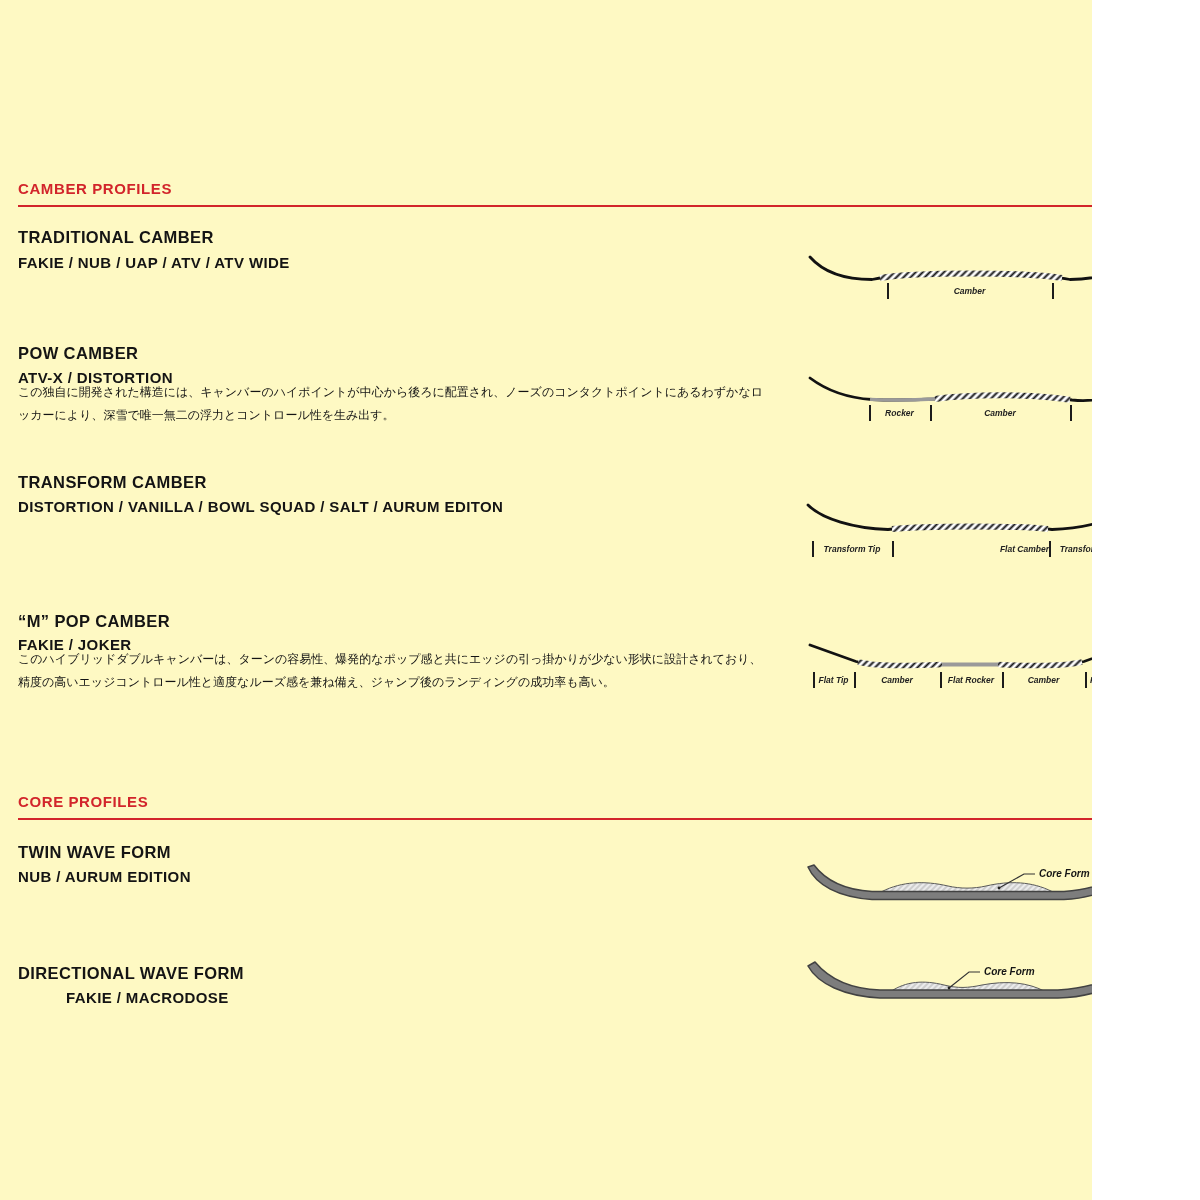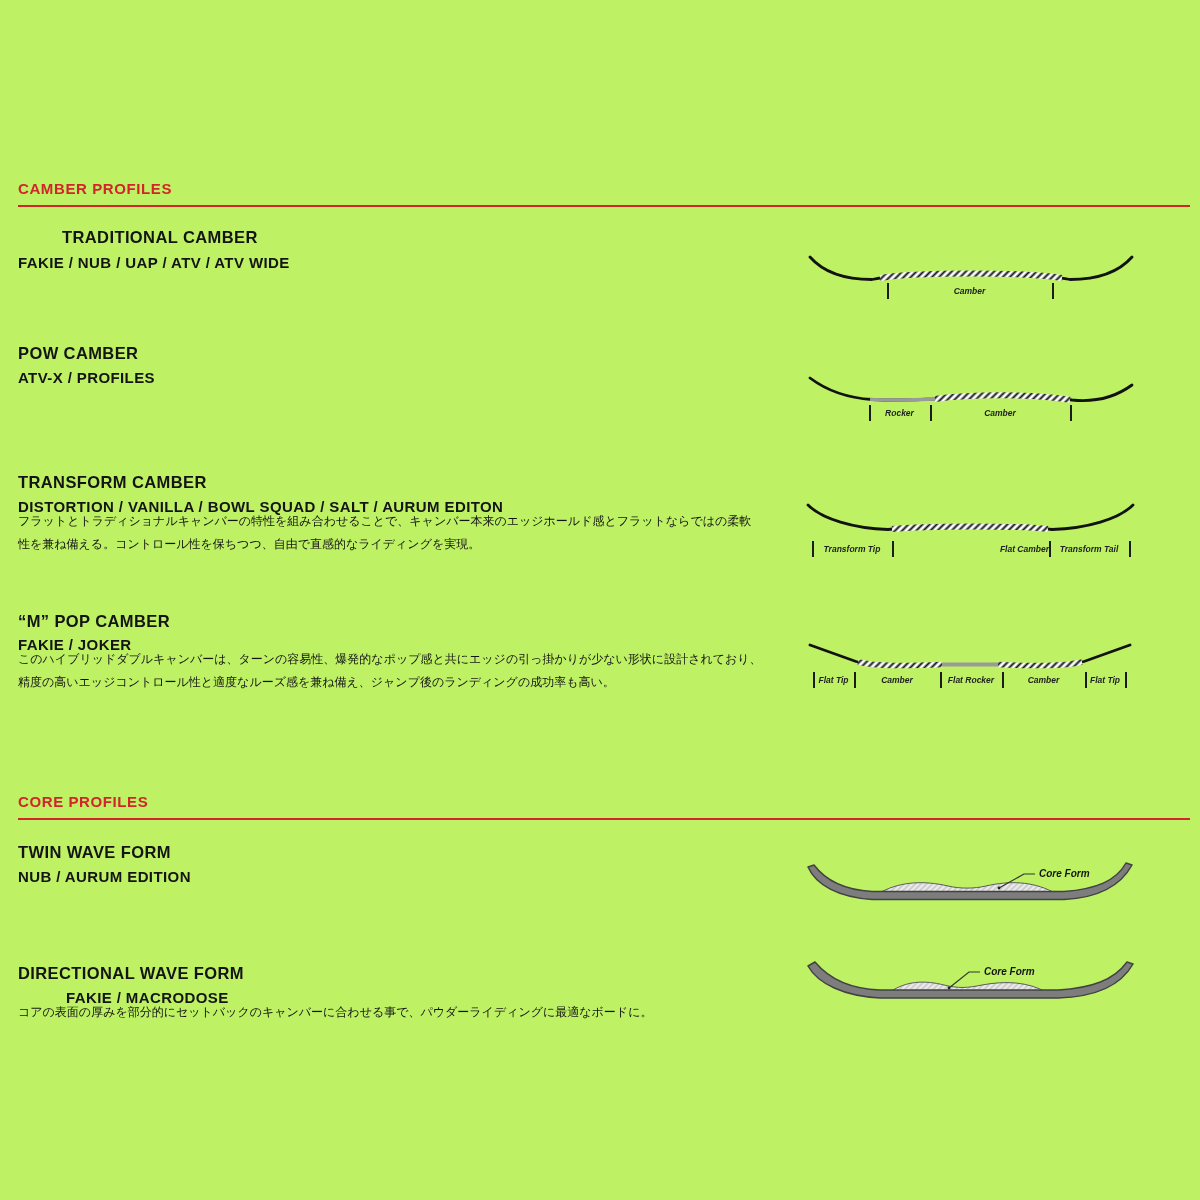--- a/index.html
+++ b/index.html
@@ -1,17 +1,17 @@
 <!DOCTYPE html>
 <html><head>
 <meta charset="utf-8">
 <title>Profiles</title>
 <style>
   html,body{margin:0;padding:0;background:#fff;}
-  .canvas{position:relative;width:1200px;height:1200px;background:#bef264;overflow:hidden;
+  .canvas{position:relative;width:1092px;height:1200px;background:#fef9c3;overflow:hidden;
           font-family:"Liberation Sans","DejaVu Sans",sans-serif;color:#111;}
   .abs{position:absolute;}
   .red-heading{font-size:15px;font-weight:bold;letter-spacing:.6px;color:#d2252b;}
   .rule{height:2px;background:#d2252b;}
   .sec-title{font-size:16.5px;font-weight:bold;letter-spacing:.4px;color:#141414;}
   .sec-models{font-size:15px;font-weight:bold;letter-spacing:.4px;color:#141414;}
   .sec-desc{font-size:12px;line-height:23px;color:#141414;width:745px;}
   .diag{position:absolute;width:338px;height:70px;}
   .diag svg{position:absolute;left:0;top:0;}
   .segrow{position:absolute;left:0;width:338px;height:16px;}
@@ -20,21 +20,21 @@
             font-style:italic;font-weight:bold;font-size:8.5px;color:#222;}
 </style>
 </head>
 <body>
 
 <div class="canvas">
 
   <div class="abs red-heading" style="left:18px;top:180px;">CAMBER PROFILES</div>
   <div class="abs rule" style="left:18px;top:205px;width:1172px;"></div>
 
-  <div class="abs sec-title" style="left:18px;top:228px;margin-left:44px;">TRADITIONAL CAMBER</div>
+  <div class="abs sec-title" style="left:18px;top:228px;">TRADITIONAL CAMBER</div>
   <div class="abs sec-models" style="left:18px;top:254px;">FAKIE / NUB / UAP / ATV / ATV WIDE</div>
 
   <div class="diag" style="left:802px;top:248px;">
     <svg width="338" height="46" viewBox="0 0 338 46">
       <defs>
         <pattern id="h1" width="5" height="5" patternUnits="userSpaceOnUse" patternTransform="rotate(45)">
           <rect width="5" height="5" fill="#ffffff"></rect>
           <line x1="2.5" y1="0" x2="2.5" y2="5" stroke="#151515" stroke-width="2"></line>
         </pattern>
       </defs>
@@ -42,21 +42,22 @@
       <path d="M78,30 C112,24 226,24 260,30" fill="none" stroke="url(#h1)" stroke-width="6"></path>
     </svg>
     <div class="segrow" style="top:35px;">
       <i class="tick" style="left:85px;"></i>
       <i class="tick" style="left:250px;"></i>
       <span class="seglabel" style="left:85px;width:165px;">Camber</span>
     </div>
   </div>
 
   <div class="abs sec-title" style="left:18px;top:344px;">POW CAMBER</div>
-  <div class="abs sec-models" style="left:18px;top:369px;">ATV-X / PROFILES</div>
+  <div class="abs sec-models" style="left:18px;top:369px;">ATV-X / DISTORTION</div>
+  <div class="abs sec-desc" style="left:18px;top:381px;">この独自に開発された構造には、キャンバーのハイポイントが中心から後ろに配置され、ノーズのコンタクトポイントにあるわずかなロッカーにより、深雪で唯一無二の浮力とコントロール性を生み出す。</div>
 
   <div class="diag" style="left:802px;top:372px;">
     <svg width="338" height="46" viewBox="0 0 338 46">
       <defs>
         <pattern id="h2" width="5" height="5" patternUnits="userSpaceOnUse" patternTransform="rotate(45)">
           <rect width="5" height="5" fill="#ffffff"></rect>
           <line x1="2.5" y1="0" x2="2.5" y2="5" stroke="#151515" stroke-width="2"></line>
         </pattern>
       </defs>
       <path d="M8,6 C24,18 46,26 70,27.5 C92,28.5 112,28 132,27 C170,22.5 235,22.5 270,28 C294,30.5 315,24 330,13" fill="none" stroke="#121212" stroke-width="2.8" stroke-linecap="round"></path>
@@ -67,21 +68,20 @@
       <i class="tick" style="left:67px;"></i>
       <i class="tick" style="left:128px;"></i>
       <i class="tick" style="left:268px;"></i>
       <span class="seglabel" style="left:67px;width:61px;">Rocker</span>
       <span class="seglabel" style="left:128px;width:140px;">Camber</span>
     </div>
   </div>
 
   <div class="abs sec-title" style="left:18px;top:473px;">TRANSFORM CAMBER</div>
   <div class="abs sec-models" style="left:18px;top:498px;">DISTORTION / VANILLA / BOWL SQUAD / SALT / AURUM EDITON</div>
-  <div class="abs sec-desc" style="left:18px;top:510px;">フラットとトラディショナルキャンバーの特性を組み合わせることで、キャンバー本来のエッジホールド感とフラットならではの柔軟性を兼ね備える。コントロール性を保ちつつ、自由で直感的なライディングを実現。</div>
 
   <div class="diag" style="left:802px;top:500px;">
     <svg width="338" height="46" viewBox="0 0 338 46">
       <defs>
         <pattern id="h3" width="5" height="5" patternUnits="userSpaceOnUse" patternTransform="rotate(45)">
           <rect width="5" height="5" fill="#ffffff"></rect>
           <line x1="2.5" y1="0" x2="2.5" y2="5" stroke="#151515" stroke-width="2"></line>
         </pattern>
       </defs>
       <path d="M6,5 C20,19 52,28.5 86,29.5 C122,25.5 216,25.5 250,29.5 C285,28.5 317,19 331,5" fill="none" stroke="#121212" stroke-width="2.8" stroke-linecap="round"></path>
@@ -147,21 +147,20 @@
       <path d="M80,38.5 C100,28.5 122,27.5 146,33 C158,35.8 172,35.8 184,33 C208,27.5 230,28.5 250,38.5 Z" fill="url(#cf5)" stroke="#5a5a5a" stroke-width="1"></path>
       <path d="M6,14 C14,32 36,44 70,46.5 L262,46.5 C294,45 318,34 330,12 L324,10 C314,28 294,36 262,38.5 L70,38.5 C44,37 24,28 12,12 Z" fill="#7d7d7d" stroke="#424242" stroke-width="1.5" stroke-linejoin="round"></path>
       <polyline points="233,21 222,21 197,35" fill="none" stroke="#333" stroke-width="1.2"></polyline>
       <circle cx="197" cy="35" r="1.4" fill="#222"></circle>
       <text x="237" y="24" class-ignore="" style="font:italic bold 10px 'Liberation Sans',sans-serif;fill:#151515;">Core Form</text>
     </svg>
   </div>
 
   <div class="abs sec-title" style="left:18px;top:964px;text-align:right;">DIRECTIONAL WAVE FORM</div>
   <div class="abs sec-models" style="left:18px;top:989px;padding-left:48px;">FAKIE / MACRODOSE</div>
-  <div class="abs sec-desc" style="left:18px;top:1001px;">コアの表面の厚みを部分的にセットバックのキャンバーに合わせる事で、パウダーライディングに最適なボードに。</div>
 
   <div class="diag" style="left:802px;top:948px;">
     <svg width="338" height="70" viewBox="0 0 338 70">
       <defs>
         <pattern id="cf6" width="4" height="4" patternUnits="userSpaceOnUse" patternTransform="rotate(45)">
           <rect width="4" height="4" fill="#ebebeb"></rect>
           <line x1="2" y1="0" x2="2" y2="4" stroke="#b0b0b0" stroke-width="1"></line>
         </pattern>
       </defs>
       <path d="M88,44 C104,33 122,32 142,37 C156,40.5 166,40 180,37 C204,32.5 226,34 244,44 Z" fill="url(#cf6)" stroke="#5a5a5a" stroke-width="1"></path>

